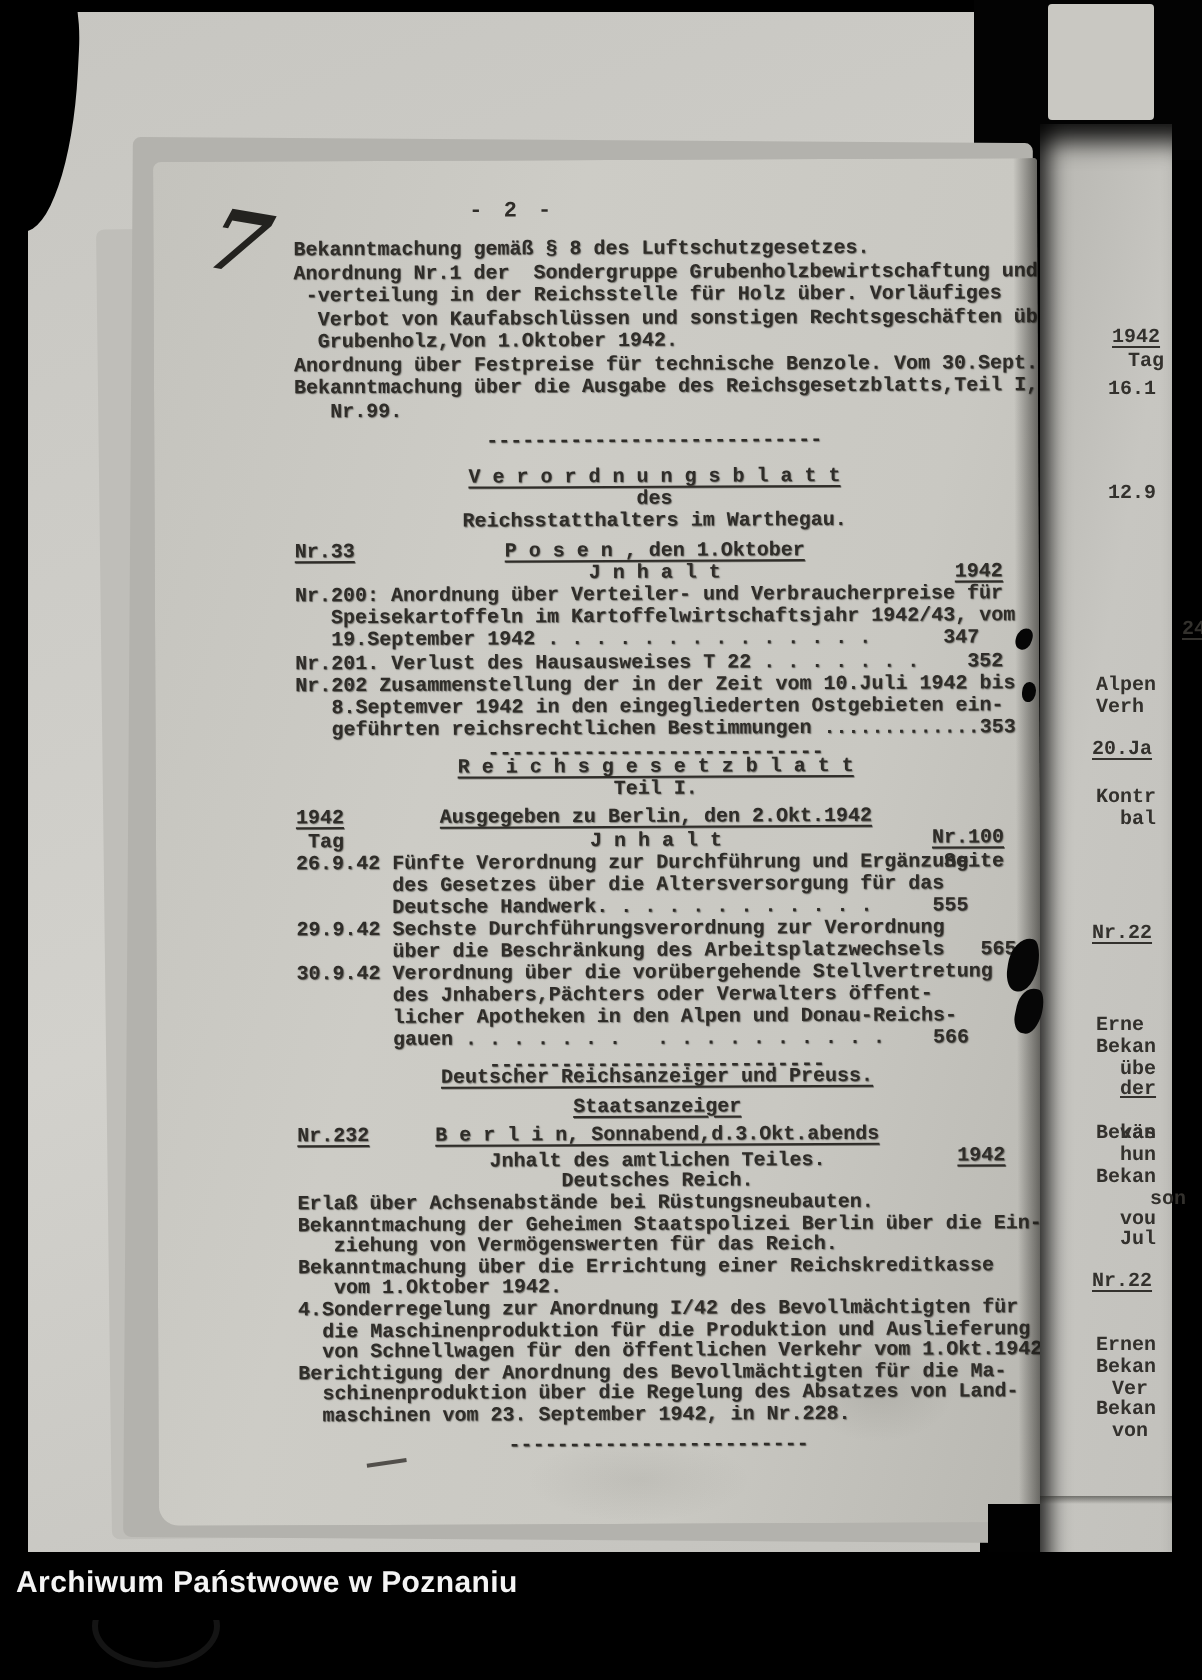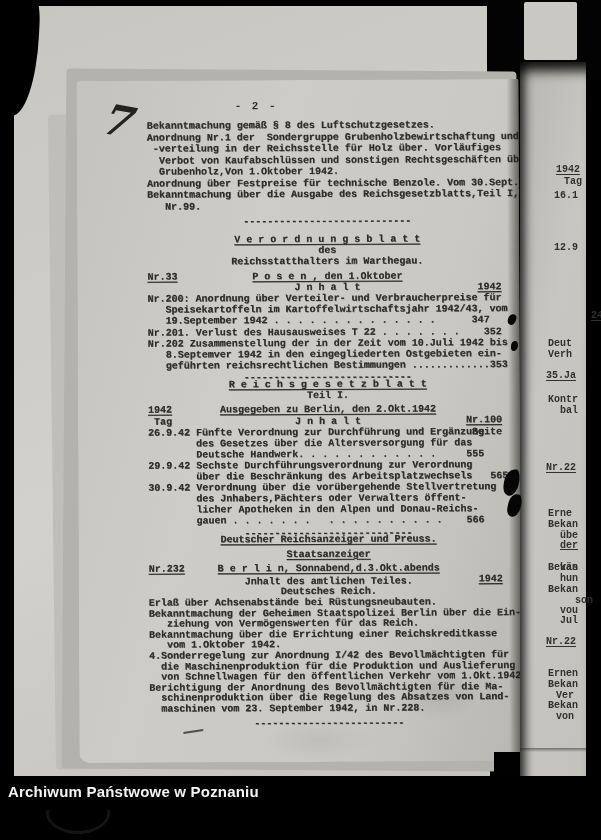--- a/index.html
+++ b/index.html
@@ -165,23 +165,23 @@
       </div>
   </div>
 
   <div class="abs strip" id="strip">
     <div class="crease"></div>
   <div class="sfrag u" style="top: 102px; left: 36px;">1942</div>
       <div class="sfrag" style="top: 114px; left: 44px;">Tag</div>
       <div class="sfrag" style="top: 128px; left: 34px;">16.1</div>
       <div class="sfrag" style="top: 180px; left: 34px;">12.9</div>
       <div class="sfrag u" style="top: 248px; left: 26px; margin-left: 45px;">24.J</div>
-      <div class="sfrag" style="top: 276px; left: 28px;">Deut</div>
+      <div class="sfrag" style="top: 276px; left: 28px;">Alpen</div>
       <div class="sfrag" style="top: 287px; left: 28px;">Verh</div>
-      <div class="sfrag u" style="top: 308px; left: 26px;">35.Ja</div>
+      <div class="sfrag u" style="top: 308px; left: 26px;">20.Ja</div>
       <div class="sfrag" style="top: 332px; left: 28px;">Kontr</div>
       <div class="sfrag" style="top: 343px; left: 40px;">bal</div>
       <div class="sfrag u" style="top: 400px; left: 26px;">Nr.22</div>
       <div class="sfrag" style="top: 446px; left: 28px;">Erne</div>
       <div class="sfrag" style="top: 457px; left: 28px;">Bekan</div>
       <div class="sfrag" style="top: 468px; left: 40px;">übe</div>
       <div class="sfrag" style="top: 478px; left: 40px; text-decoration: underline;">der</div>
       <div class="sfrag" style="top: 500px; left: 40px;">väs</div>
       <div class="sfrag" style="top: 500px; left: 28px;">Bekan</div>
       <div class="sfrag" style="top: 511px; left: 40px;">hun</div>

